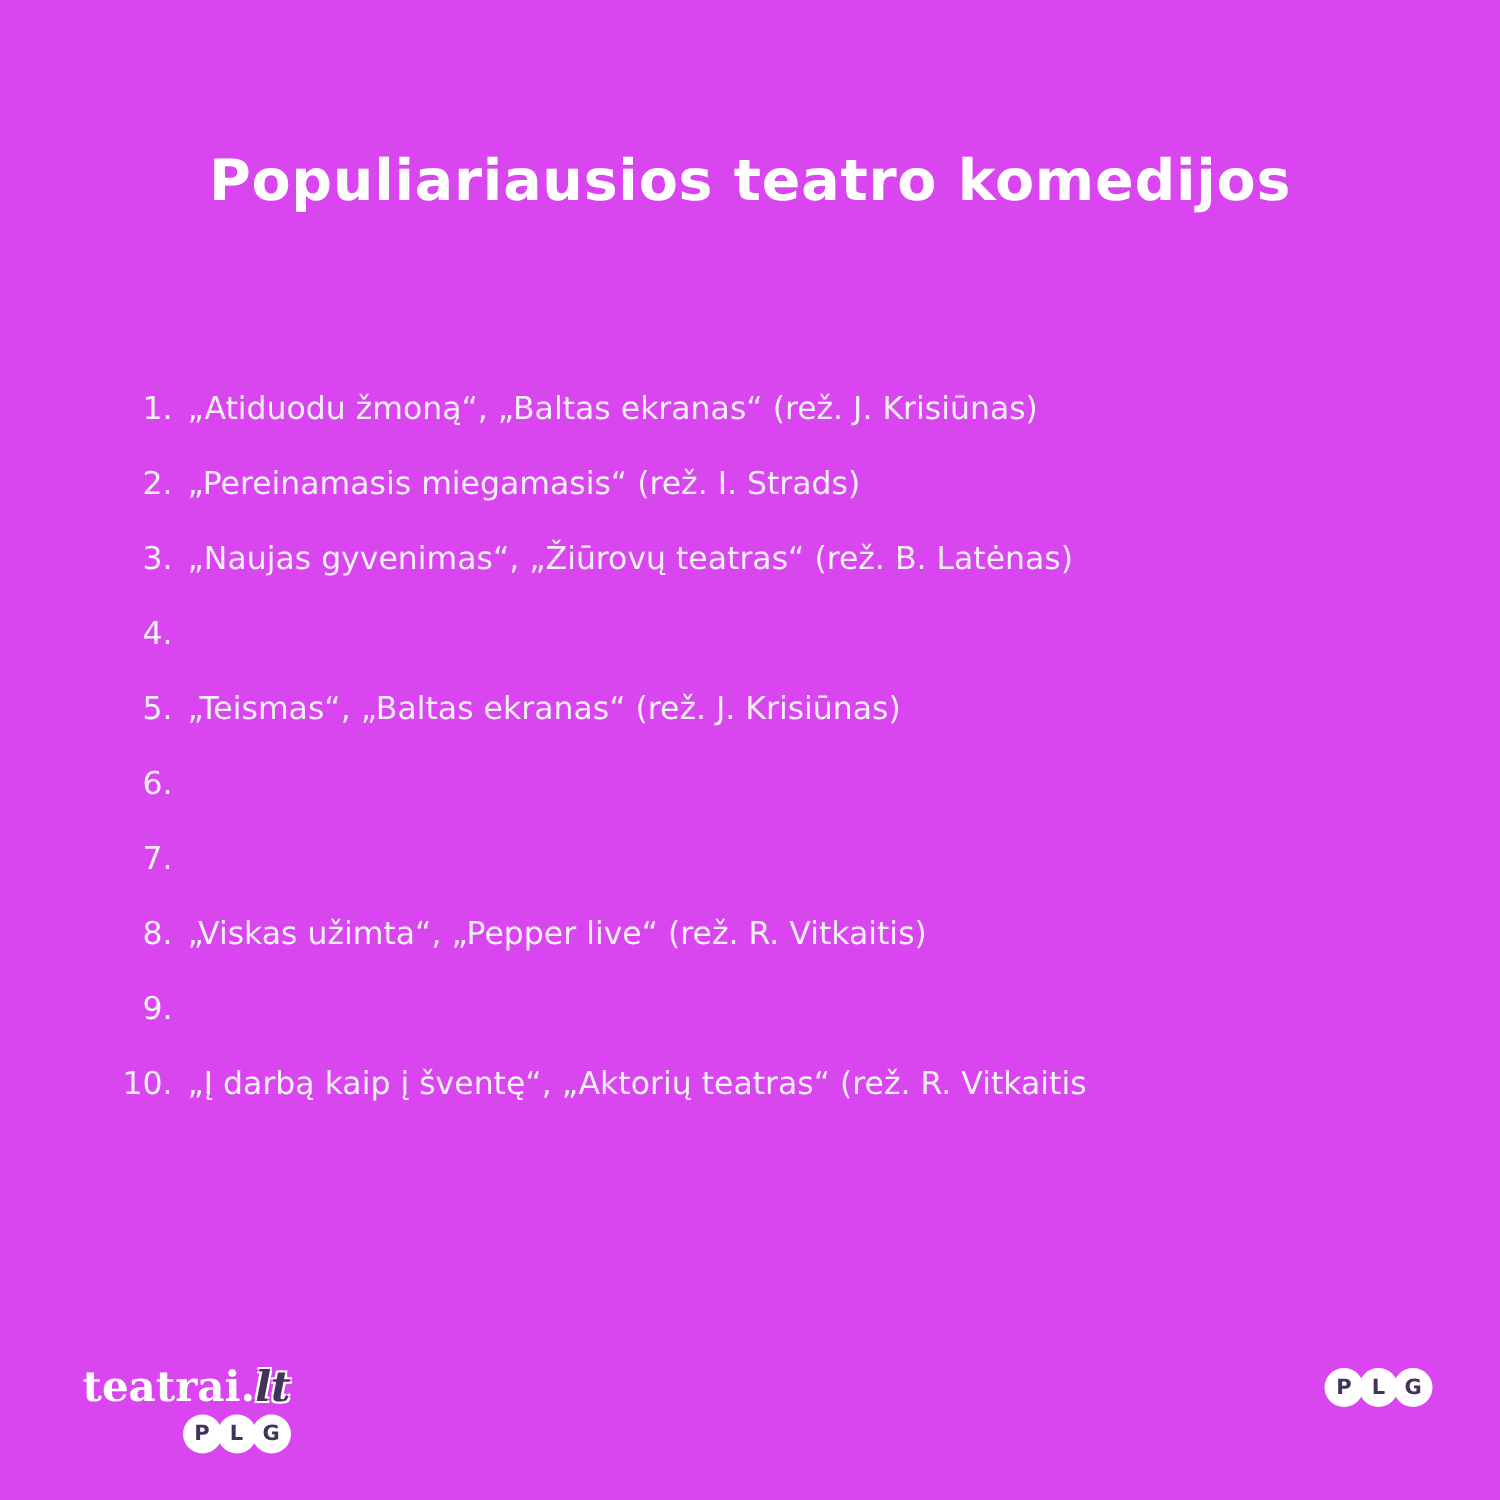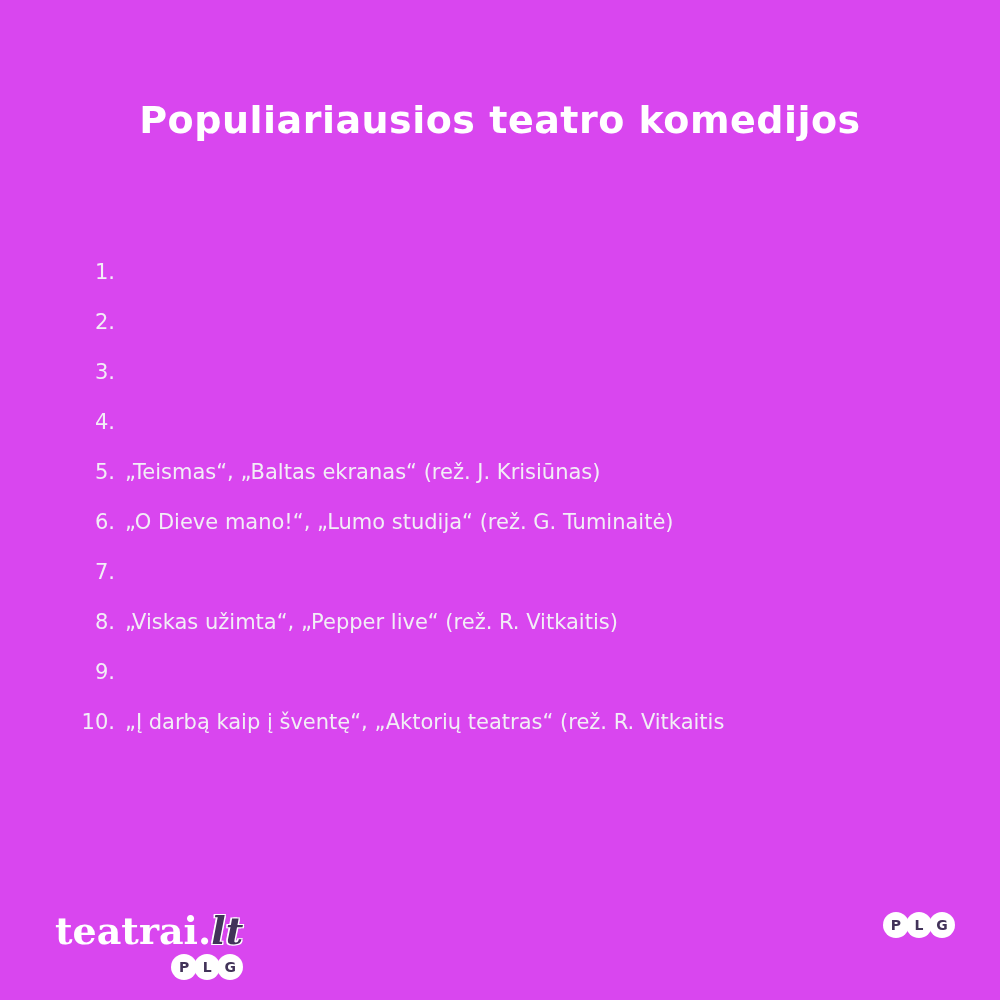--- a/index.html
+++ b/index.html
@@ -53,21 +53,21 @@
     top: 910px;
     display: flex;
     flex-direction: column;
     align-items: flex-end;
   }
   .logo-left  { left: 55px; }
   .logo-right { right: 45px; }
   .logo-text {
     font-family: "DejaVu Serif", "Liberation Serif", serif;
     font-weight: bold;
-    font-size: 38px;
+    font-size: 28px;
     color: #ffffff;
     line-height: 1.1;
     white-space: nowrap;
   }
   .lt-outline {
     font-style: italic;
     color: #423359;
     text-shadow:
       -1.4px -1.4px 0 #ffffff,
        1.4px -1.4px 0 #ffffff,
@@ -97,37 +97,39 @@
 </head>
 <body>
 
 <div class="canvas">
 
   <h1 class="title">Populiariausios teatro komedijos</h1>
 
   <ol class="list">
     <li class="row">
       <span class="num">1.</span>
+      <span class="txt">„Atiduodu žmoną“, „Baltas ekranas“ (rež. J. Krisiūnas)</span>
     </li>
     <li class="row">
       <span class="num">2.</span>
+      <span class="txt">„Pereinamasis miegamasis“ (rež. I. Strads)</span>
     </li>
     <li class="row">
       <span class="num">3.</span>
+      <span class="txt">„Naujas gyvenimas“, „Žiūrovų teatras“ (rež. B. Latėnas)</span>
     </li>
     <li class="row">
       <span class="num">4.</span>
     </li>
     <li class="row">
       <span class="num">5.</span>
       <span class="txt">„Teismas“, „Baltas ekranas“ (rež. J. Krisiūnas)</span>
     </li>
     <li class="row">
       <span class="num">6.</span>
-      <span class="txt">„O Dieve mano!“, „Lumo studija“ (rež. G. Tuminaitė)</span>
     </li>
     <li class="row">
       <span class="num">7.</span>
     </li>
     <li class="row">
       <span class="num">8.</span>
       <span class="txt">„Viskas užimta“, „Pepper live“ (rež. R. Vitkaitis)</span>
     </li>
     <li class="row">
       <span class="num">9.</span>

